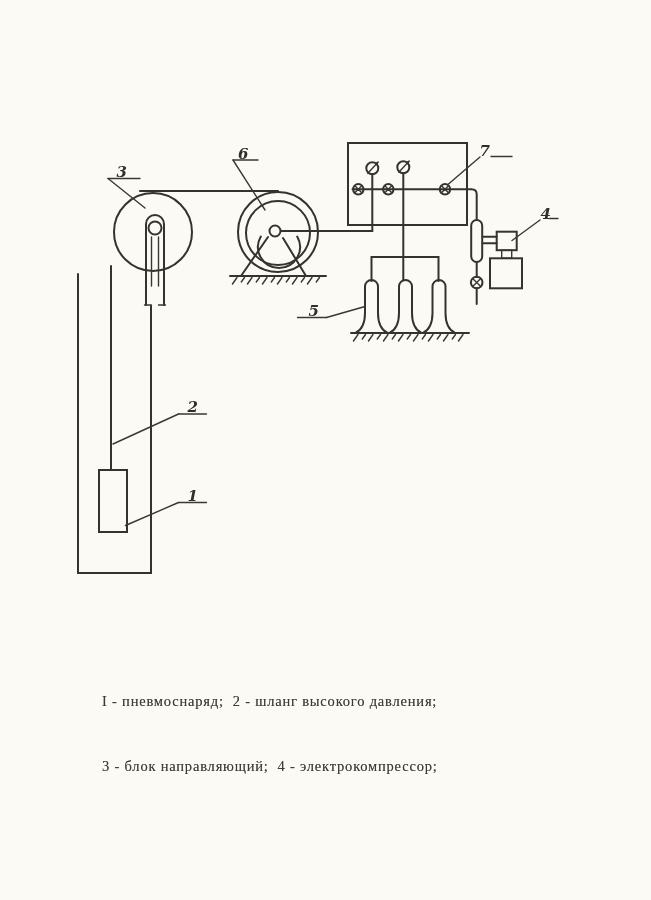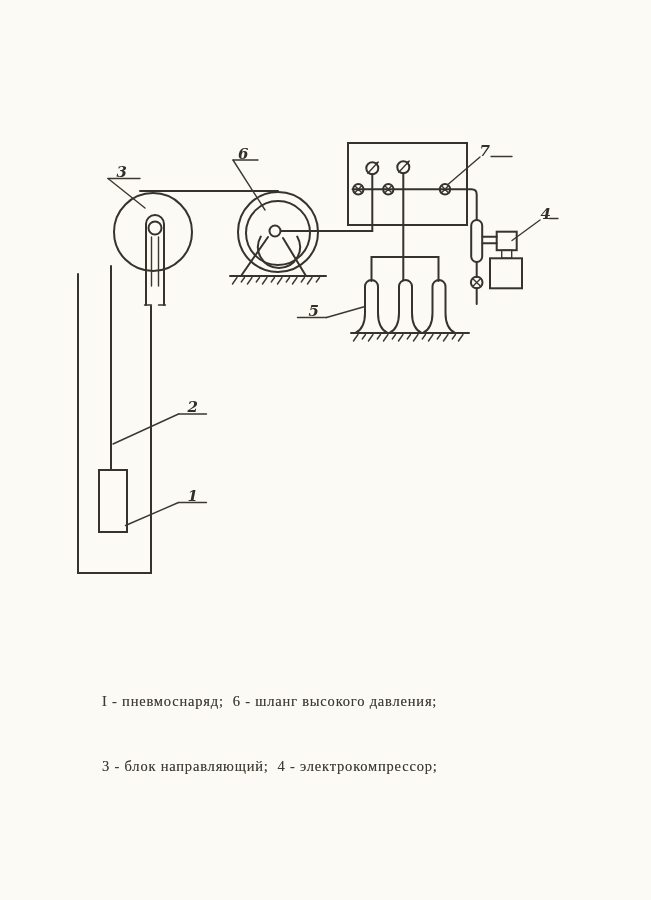--- a/index.html
+++ b/index.html
@@ -195,19 +195,19 @@
     <line class="ink-thin" x1="178.5" y1="414" x2="113" y2="444"></line>
   </g>
   <g>
     <text class="dlabel" x="187.5" y="501">1</text>
     <line class="ink-thin" x1="178.5" y1="502.5" x2="206.5" y2="502.5"></line>
     <line class="ink-thin" x1="178.5" y1="502.5" x2="125.5" y2="525.5"></line>
   </g>
 </svg>
 
 <div class="caption">
-  <div>I - пневмоснаряд;  6 - шланг высокого давления;</div>
+  <div>I - пневмоснаряд;  2 - шланг высокого давления;</div>
   <div>3 - блок направляющий;  4 - электрокомпрессор;</div>
   
   
 </div>
 
 </div>
 
 </body></html>

